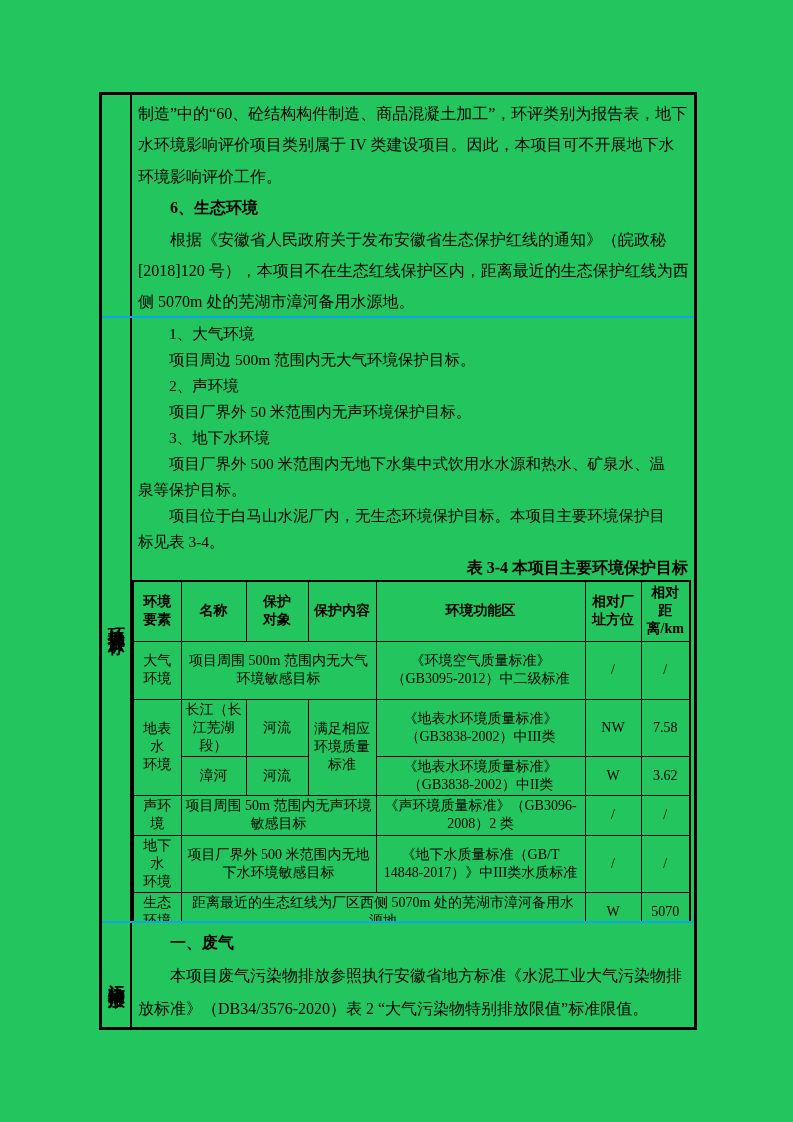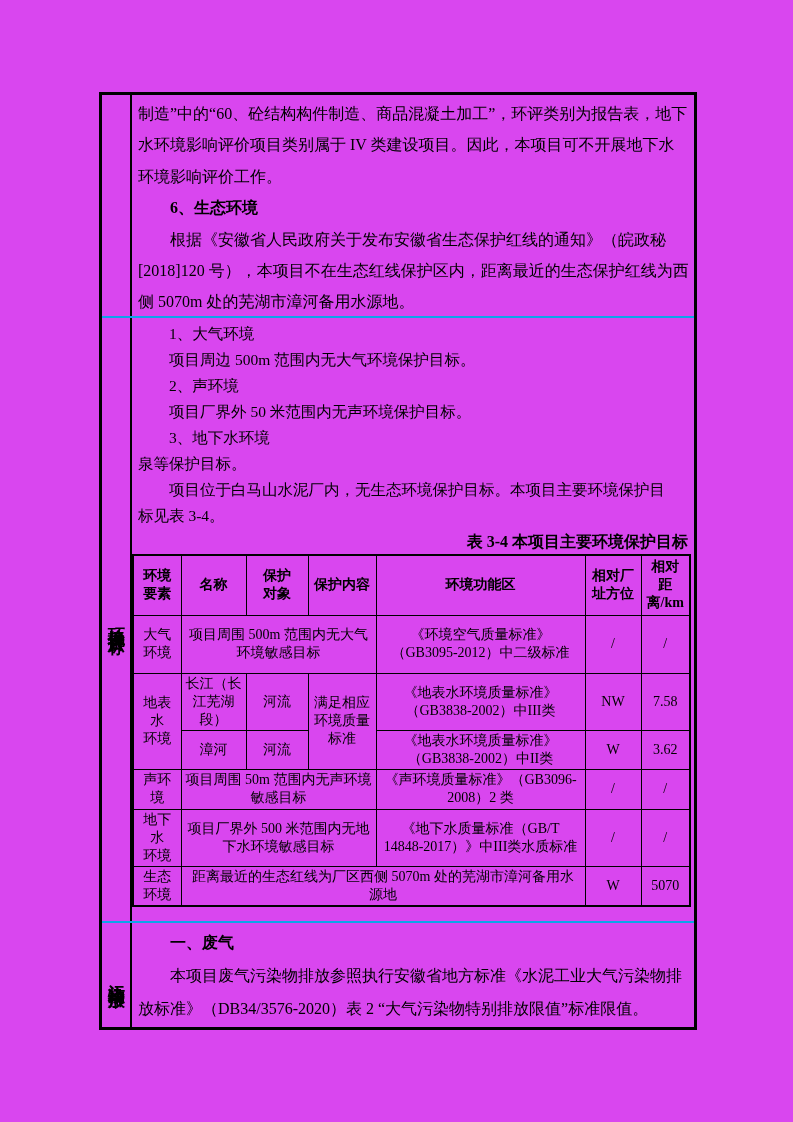--- a/index.html
+++ b/index.html
@@ -1,21 +1,21 @@
 <!DOCTYPE html>
 <html><head>
 <meta charset="utf-8">
 <style>
   html,body{margin:0;padding:0;}
   body{
     width:793px;height:1122px;background:#ffffff;color:#000000;
     font-family:"Liberation Serif","DejaVu Serif",serif;
     position:relative;overflow:hidden;
   }
-  .page{position:absolute;left:0;top:0;width:793px;height:1122px;background:#d946ef;}
+  .page{position:absolute;left:0;top:0;width:793px;height:1122px;background:#22c55e;}
 
   
   .doc{
     position:absolute;left:99px;top:92px;width:598px;height:938px;
     border:3px solid #000;box-sizing:border-box;
     display:flex;flex-direction:column;
   }
   .sec{display:flex;box-sizing:border-box;}
   .sec + .sec{border-top:2px solid #0ea5e9;}
   .sec-1{height:221px;}
@@ -94,20 +94,21 @@
     <div class="sec sec-2">
       <div class="label-col">
         <div class="vlabel">环境保护目标</div>
       </div>
       <div class="content-col">
         <div class="ln ind">1、大气环境</div>
         <div class="ln ind">项目周边 500m 范围内无大气环境保护目标。</div>
         <div class="ln ind">2、声环境</div>
         <div class="ln ind">项目厂界外 50 米范围内无声环境保护目标。</div>
         <div class="ln ind">3、地下水环境</div>
+        <div class="ln ind">项目厂界外 500 米范围内无地下水集中式饮用水水源和热水、矿泉水、温</div>
         <div class="ln">泉等保护目标。</div>
         <div class="ln ind">项目位于白马山水泥厂内，无生态环境保护目标。本项目主要环境保护目</div>
         <div class="ln">标见表 3-4。</div>
 
         <div class="tbl-title">表 3-4 本项目主要环境保护目标</div>
 
         <table class="t34">
           <colgroup>
             <col style="width:48px">
               <col style="width:65px">

